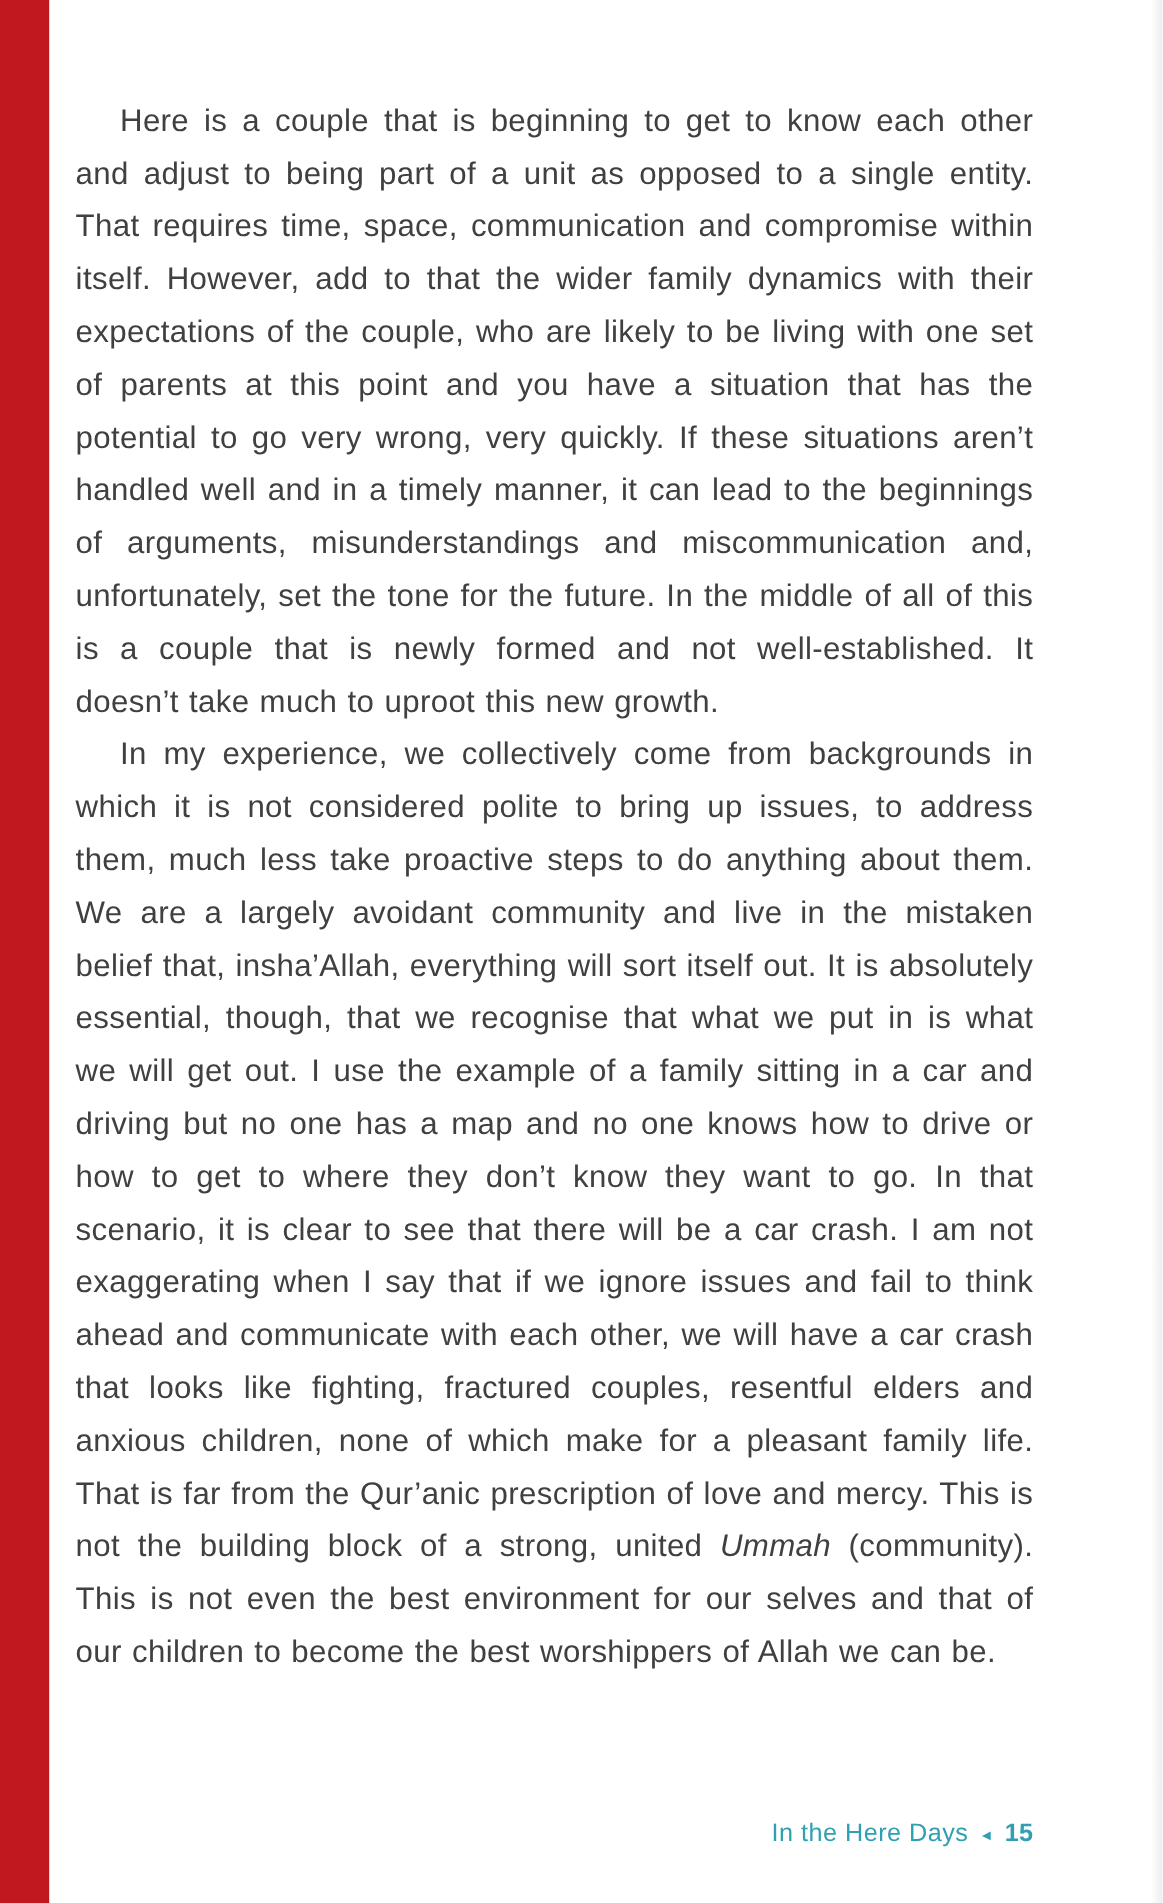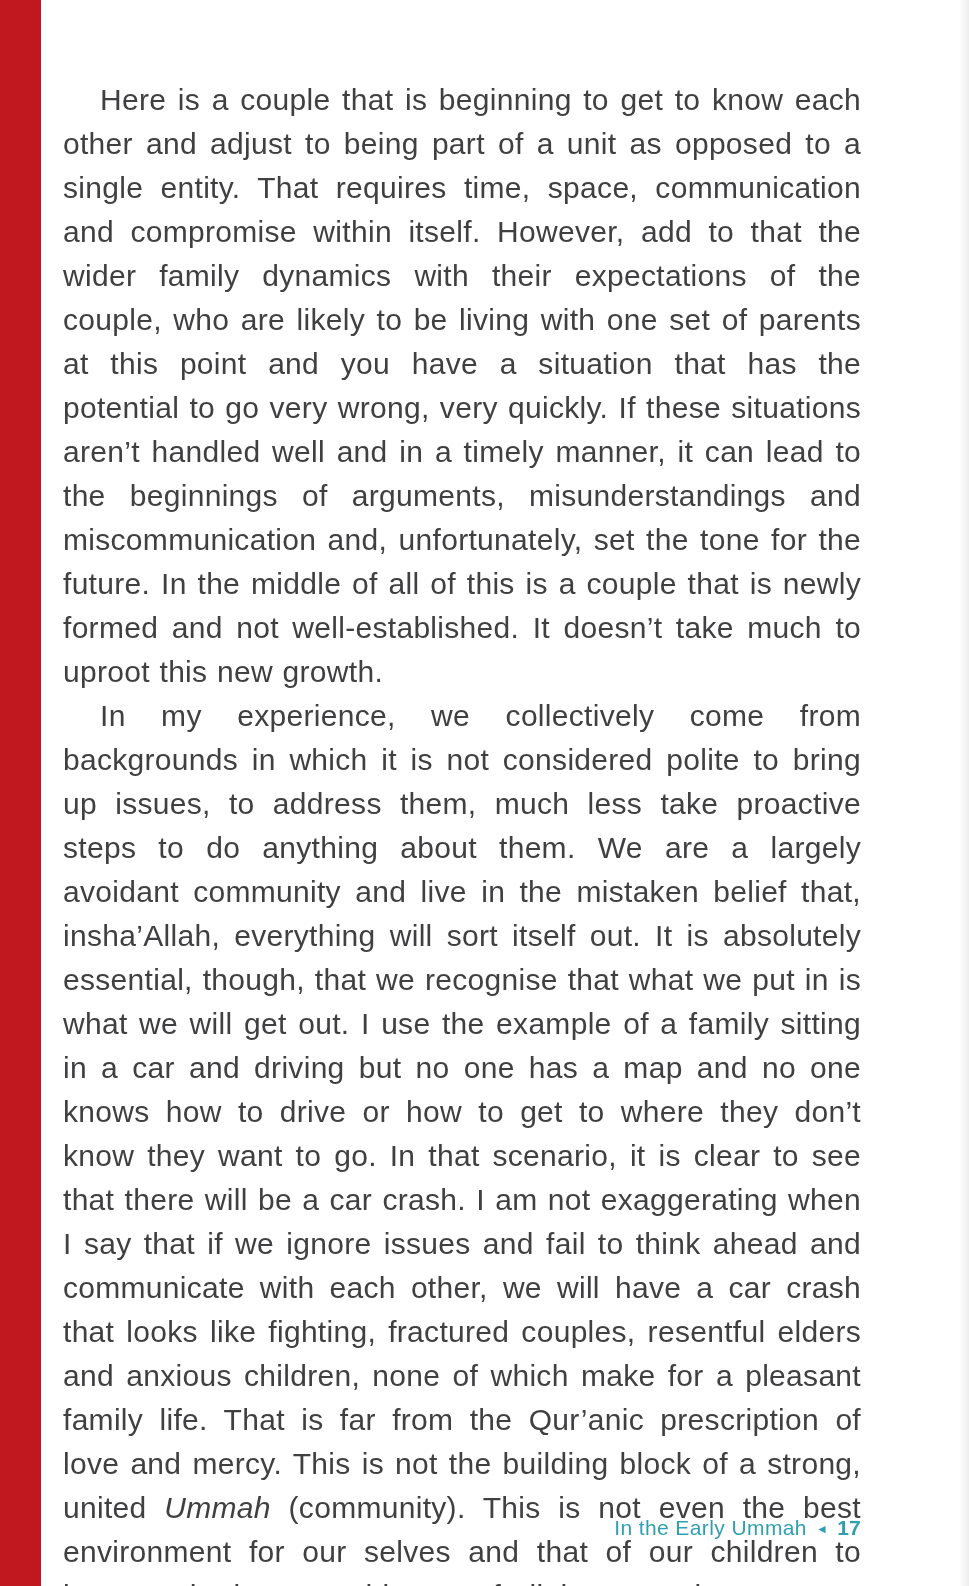--- a/index.html
+++ b/index.html
@@ -33,21 +33,21 @@
   }
   .content {
     position: absolute;
     left: 63px;
     right: 108px;
     top: 78px;
     text-align: justify;
   }
   .para {
     margin: 0;
-    font-size: 30px;
+    font-size: 26px;
     line-height: 44px;
     letter-spacing: 0.3px;
     word-spacing: 1px;
     color: #404042;
     text-indent: 37px;
   }
   .para em {
   }
   .footer {
     position: absolute;
@@ -79,20 +79,20 @@
 <div class="page">
 
   <div class="spine-strip"></div>
 
   <div class="content">
     <p class="para">Here is a couple that is beginning to get to know each other and adjust to being part of a unit as opposed to a single entity. That requires time, space, communication and compromise within itself. However, add to that the wider family dynamics with their expectations of the couple, who are likely to be living with one set of parents at this point and you have a situation that has the potential to go very wrong, very quickly. If these situations aren’t handled well and in a timely manner, it can lead to the beginnings of arguments, misunderstandings and miscommunication and, unfortunately, set the tone for the future. In the middle of all of this is a couple that is newly formed and not well-established. It doesn’t take much to uproot this new growth.</p>
     <p class="para"><span>In my experience, we collectively come from backgrounds in which it is not considered polite to bring up issues, to address them, much less take proactive steps to do anything about them. We are a largely avoidant community and live in the mistaken belief that, insha’Allah, everything will sort itself out. It is absolutely essential, though, that we recognise that what we put in is what we will get out. I use the example of a family sitting in a car and driving but no one has a map and no one knows how to drive or how to get to where they don’t know they want to go. In that scenario, it is clear to see that there will be a car crash. I am not exaggerating when I say that if we ignore issues and fail to think ahead and communicate with each other, we will have a car crash that looks like fighting, fractured couples, resentful elders and anxious children, none of which make for a pleasant family life. That is far from the Qur’anic prescription of love and mercy. This is not the building block of a strong, united </span><em>Ummah</em><span> (community). This is not even the best environment for our selves and that of our children to become the best worshippers of Allah we can be.</span></p>
   </div>
 
   <div class="footer">
-    <span class="chapter">In the Early Ummah</span>
+    <span class="chapter">In the Here Days</span>
     <span class="arrow">◄</span>
-    <span class="page-num">17</span>
+    <span class="page-num">15</span>
   </div>
 
   <div class="right-edge-shadow"></div>
 
 </div>
 
 </body></html>

